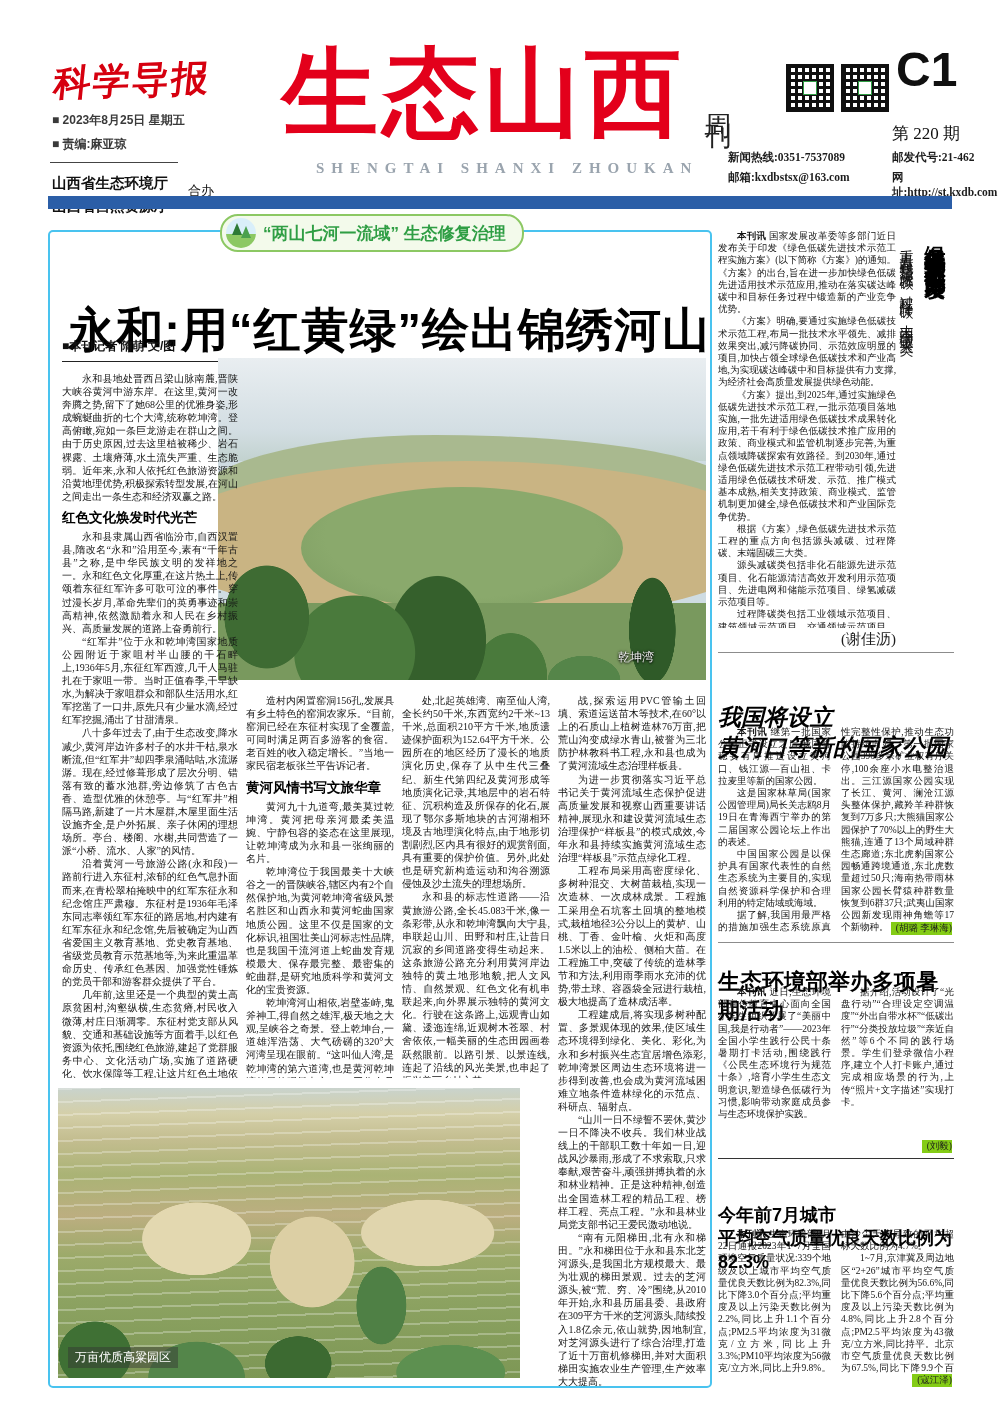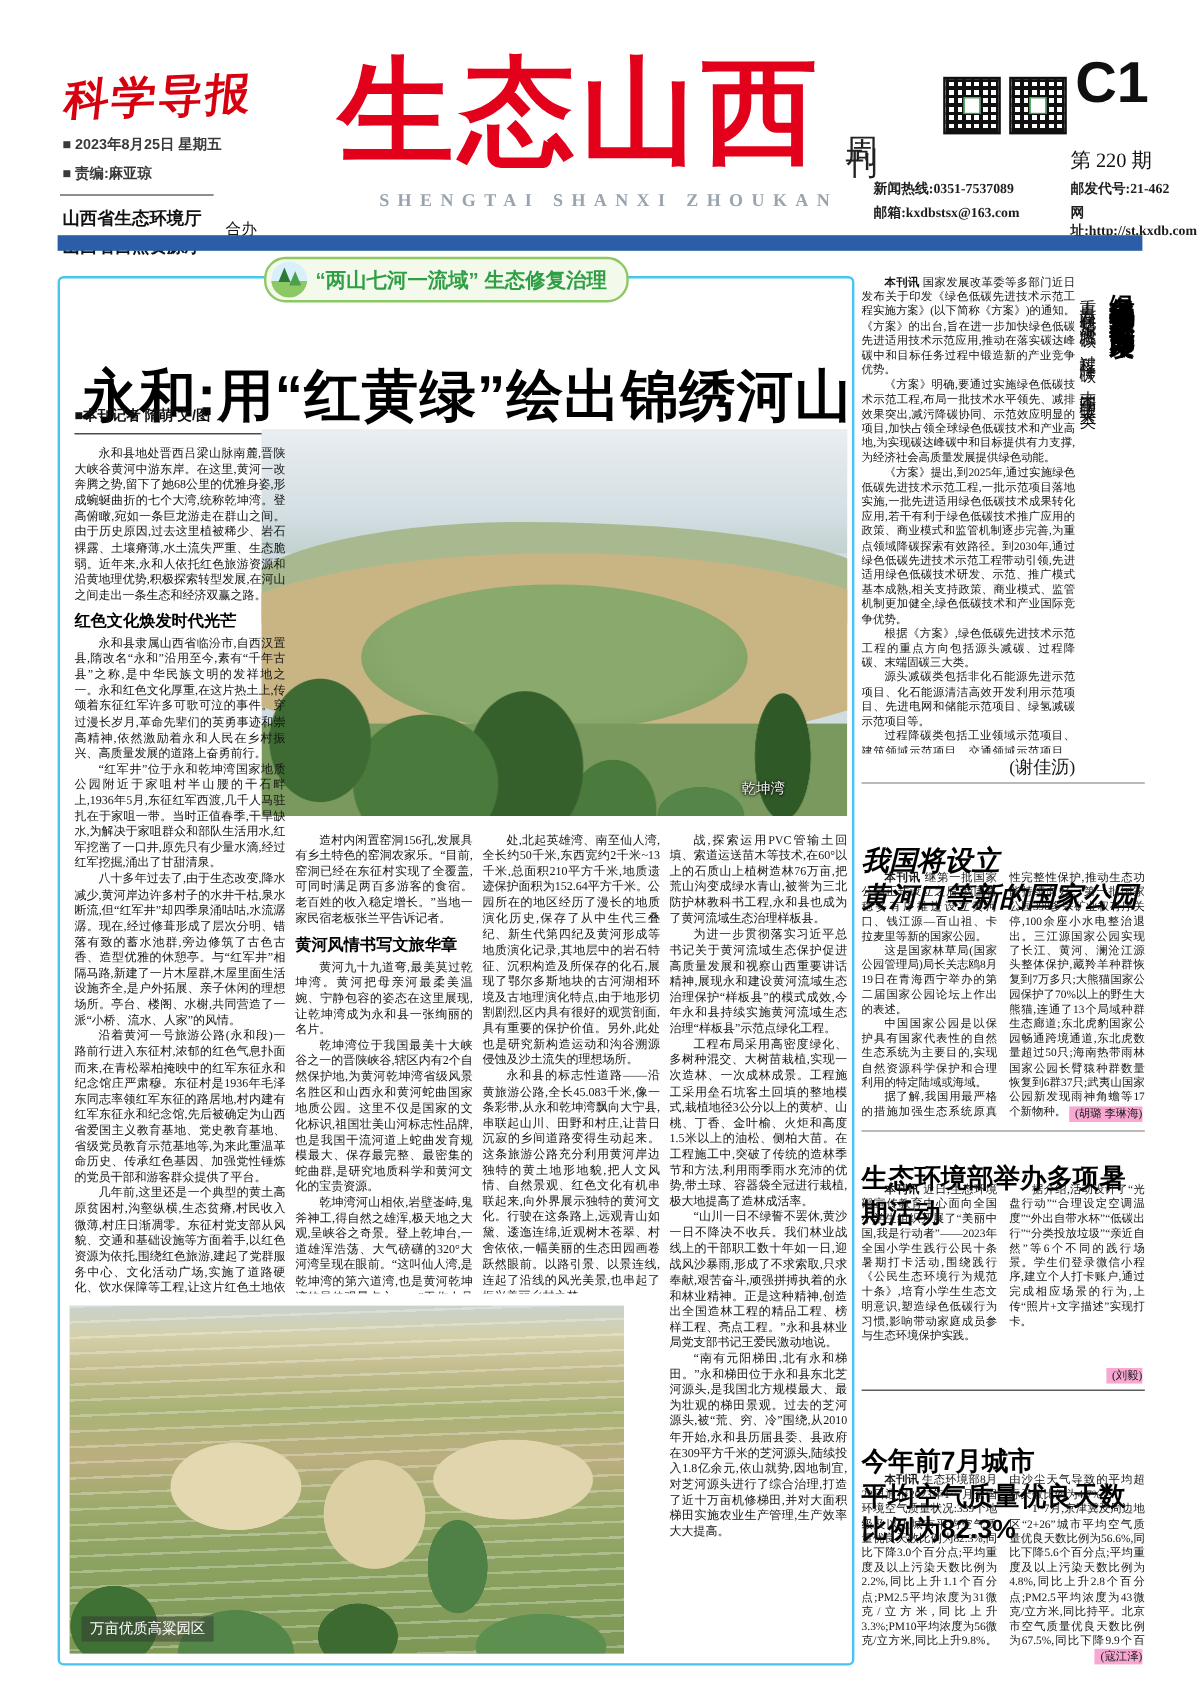--- a/index.html
+++ b/index.html
@@ -111,23 +111,23 @@
       color:#111;font-family:"Liberation Sans",sans-serif;}
   .a1-head{left:203px;top:0;height:420px;writing-mode:vertical-rl;font-size:21px;font-weight:800;
       letter-spacing:2px;color:#000;font-family:"Liberation Serif",serif;}
   .sb-div{left:0;width:236px;border-top:1px solid #8c8c8c;}
   .d1{top:424px;} .d2{top:714px;} .d3{top:930px;border-top:1.5px solid #333;}
   .sb-h{left:0;width:236px;font-weight:800;color:#000;font-family:"Liberation Sans",sans-serif;line-height:1.3;}
   .a2-h{top:456px;font-size:23px;font-style:italic;}
   .a2-body{left:0;top:498px;width:236px;height:208px;column-count:2;column-gap:10px;}
   .a3-h{top:722px;font-size:22px;}
   .a3-body{left:0;top:758px;width:236px;height:166px;column-count:2;column-gap:10px;}
-  .a4-h{top:938px;font-size:22px;margin-top:38px;}
+  .a4-h{top:938px;font-size:18px;margin-top:38px;}
   .a4-body{left:0;top:1000px;width:236px;height:158px;column-count:2;column-gap:10px;}
-  .pin-sign{position:absolute;right:2px;font-size:9.5px;background:#f9a8d4;padding-left:5px;font-family:Liberation Serif, serif;}
+  .pin-sign{position:absolute;right:2px;font-size:9.5px;background:#84cc16;padding-left:5px;font-family:Liberation Serif, serif;}
   .a2-sign{top:694px;} .a3-sign{top:912px;} .a4-sign{top:1146px;}
 </style>
 </head>
 <body>
 
 <div class="page">
 
   <div class="abs logo">科学导报</div>
   <div class="abs mast-small mast-date">■ 2023年8月25日 星期五</div>
   <div class="abs mast-small mast-editor">■ 责编:麻亚琼</div>
@@ -193,20 +193,21 @@
         <div class="para">乾坤湾河山相依,岩壁崟峙,鬼斧神工,得自然之雄浑,极天地之大观,呈峡谷之奇景。登上乾坤台,一道雄浑浩荡、大气磅礴的320°大河湾呈现在眼前。“这叫仙人湾,是乾坤湾的第六道湾,也是黄河乾坤湾的最佳观景点之一。”工作人员樊雪告诉记者,“这里曲蛇地貌、河流阶地、风蚀地貌等自然景观丰富独特,旧石器遗址、新石器遗址、商代遗址等人文景观广域厚重,是黄河蛇曲地貌的典型代表。”</div>
       </div>
     <div class="col col3">
         <div class="para">处,北起英雄湾、南至仙人湾,全长约50千米,东西宽约2千米~13千米,总面积210平方千米,地质遗迹保护面积为152.64平方千米。公园所在的地区经历了漫长的地质演化历史,保存了从中生代三叠纪、新生代第四纪及黄河形成等地质演化记录,其地层中的岩石特征、沉积构造及所保存的化石,展现了鄂尔多斯地块的古河湖相环境及古地理演化特点,由于地形切割剧烈,区内具有很好的观赏剖面,具有重要的保护价值。另外,此处也是研究新构造运动和沟谷溯源侵蚀及沙土流失的理想场所。</div>
         <div class="para">永和县的标志性道路——沿黄旅游公路,全长45.083千米,像一条彩带,从永和乾坤湾飘向大宁县,串联起山川、田野和村庄,让昔日沉寂的乡间道路变得生动起来。这条旅游公路充分利用黄河岸边独特的黄土地形地貌,把人文风情、自然景观、红色文化有机串联起来,向外界展示独特的黄河文化。行驶在这条路上,远观青山如黛、逶迤连绵,近观树木苍翠、村舍依依,一幅美丽的生态田园画卷跃然眼前。以路引景、以景连线,连起了沿线的风光美景,也串起了振兴美丽乡村之梦。</div>
       </div>
     <div class="col col4">
         <div class="para">战,探索运用PVC管输土回填、索道运送苗木等技术,在60°以上的石质山上植树造林76万亩,把荒山沟变成绿水青山,被誉为三北防护林教科书工程,永和县也成为了黄河流域生态治理样板县。</div>
         <div class="para">为进一步贯彻落实习近平总书记关于黄河流域生态保护促进高质量发展和视察山西重要讲话精神,展现永和建设黄河流域生态治理保护“样板县”的模式成效,今年永和县持续实施黄河流域生态治理“样板县”示范点绿化工程。</div>
         <div class="para">工程布局采用高密度绿化、多树种混交、大树苗栽植,实现一次造林、一次成林成景。工程施工采用垒石坑客土回填的整地模式,栽植地径3公分以上的黄栌、山桃、丁香、金叶榆、火炬和高度1.5米以上的油松、侧柏大苗。在工程施工中,突破了传统的造林季节和方法,利用雨季雨水充沛的优势,带土球、容器袋全冠进行栽植,极大地提高了造林成活率。</div>
+        <div class="para">工程建成后,将实现多树种配置、多景观体现的效果,使区域生态环境得到绿化、美化、彩化,为永和乡村振兴生态宜居增色添彩,乾坤湾景区周边生态环境将进一步得到改善,也会成为黄河流域困难立地条件造林绿化的示范点、科研点、辐射点。</div>
         <div class="para">“山川一日不绿誓不罢休,黄沙一日不降决不收兵。我们林业战线上的干部职工数十年如一日,迎战风沙暴雨,形成了不求索取,只求奉献,艰苦奋斗,顽强拼搏执着的永和林业精神。正是这种精神,创造出全国造林工程的精品工程、榜样工程、亮点工程。”永和县林业局党支部书记王爱民激动地说。</div>
         <div class="para">“南有元阳梯田,北有永和梯田。”永和梯田位于永和县东北芝河源头,是我国北方规模最大、最为壮观的梯田景观。过去的芝河源头,被“荒、穷、冷”围绕,从2010年开始,永和县历届县委、县政府在309平方千米的芝河源头,陆续投入1.8亿余元,依山就势,因地制宜,对芝河源头进行了综合治理,打造了近十万亩机修梯田,并对大面积梯田实施农业生产管理,生产效率大大提高。</div>
       </div>
 
     <div class="abs photo2">
       <div class="p2-lines"></div>
       <div class="p2-cliffs"></div>
       <div class="p2-shrubs"></div>
       <span class="p2-cap">万亩优质高粱园区</span>
     </div>

